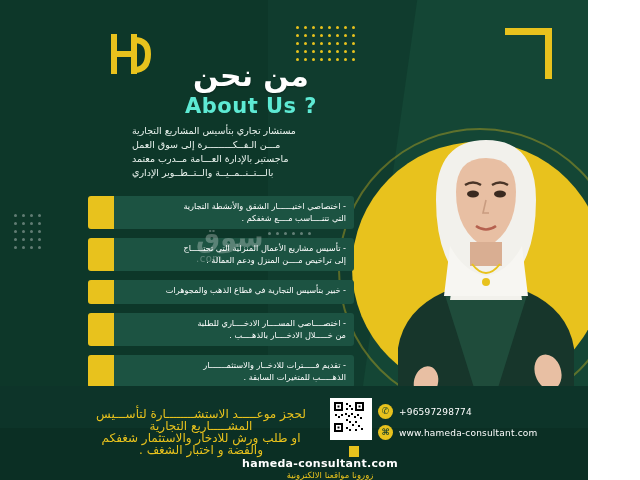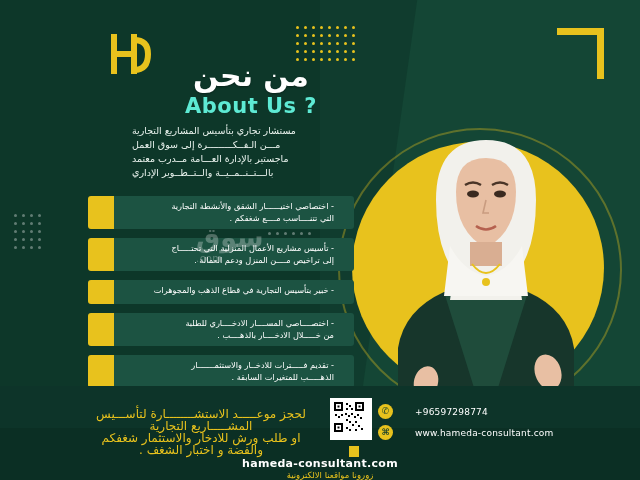--- a/index.html
+++ b/index.html
@@ -4,21 +4,21 @@
 <style>
   html,body{margin:0;padding:0;}
   body{
     width:640px;height:480px;
     background:#ffffff;
     font-family:"DejaVu Sans", sans-serif;
     overflow:hidden;
   }
   .canvas{
     position:relative;
-    width:640px;height:480px;
+    width:588px;height:480px;
     background:#0f3b2e;
     overflow:hidden;
   }
   
   .bg-dark{
     position:absolute;inset:0;
     background:#123f31;
   }
   .bg-left-panel{
     position:absolute;left:0;top:0;width:330px;height:480px;
@@ -135,21 +135,21 @@
   }
   .row .body{
     margin-left:26px;
     background:#1c5342;
     border-radius:0 3px 3px 0;
     color:#ffffff;
     font-size:8.2px;
     line-height:11.5px;
     direction:rtl;
     text-align:right;
-    padding:5px 20px 5px 6px;
+    padding:5px 8px 5px 6px;
     min-height:14px;
   }
   .row .body span{display:block;}
 
   
   .photo{
     position:absolute;left:352px;top:96px;width:268px;height:330px;
   }
   .photo svg{display:block;}
 
@@ -187,21 +187,21 @@
   .contact .line{
     display:flex;align-items:center;gap:6px;
     margin-bottom:6px;
   }
   .contact .badge{
     width:15px;height:15px;border-radius:50%;
     background:#e8c21d;color:#0e3a2c;
     font-size:9px;line-height:15px;text-align:center;font-weight:bold;
   }
   .contact .txt{
-    color:#ffffff;font-size:9px;letter-spacing:.2px;margin-left:16px;
+    color:#ffffff;font-size:9px;letter-spacing:.2px;
   }
   .strip{
     position:absolute;left:0;bottom:0;width:640px;height:34px;
     display:flex;align-items:center;flex-direction:column;
   }
   .strip .flag{
     width:10px;height:12px;background:#e8c21d;margin-left:76px;margin-right:8px;
     clip-path:polygon(0 0,100% 0,100% 100%,0 100%);
   }
   .strip .site{

